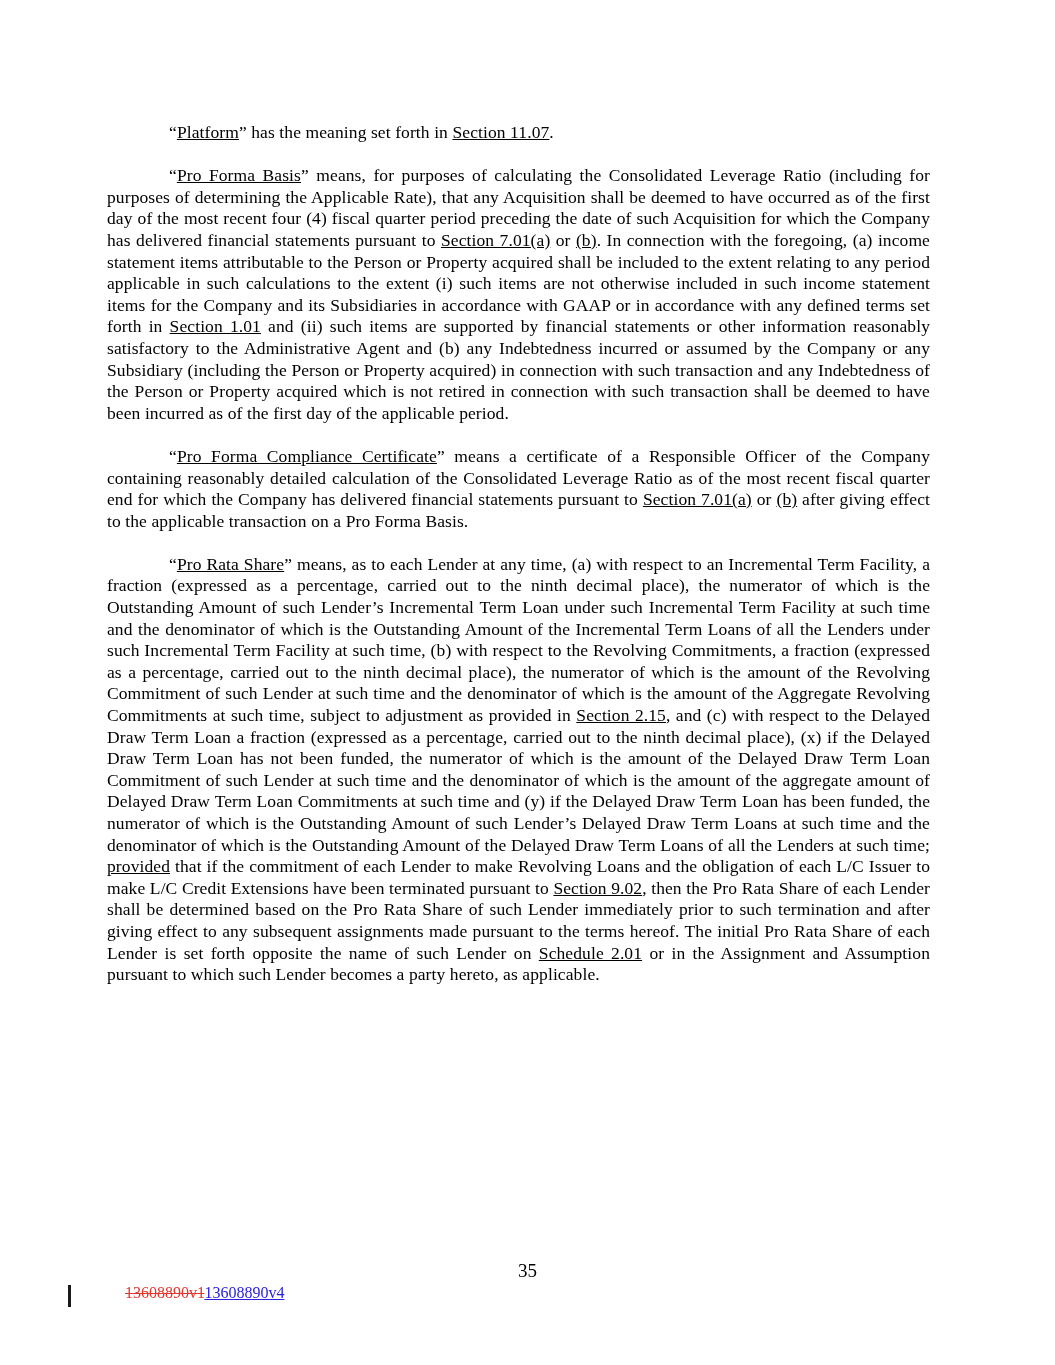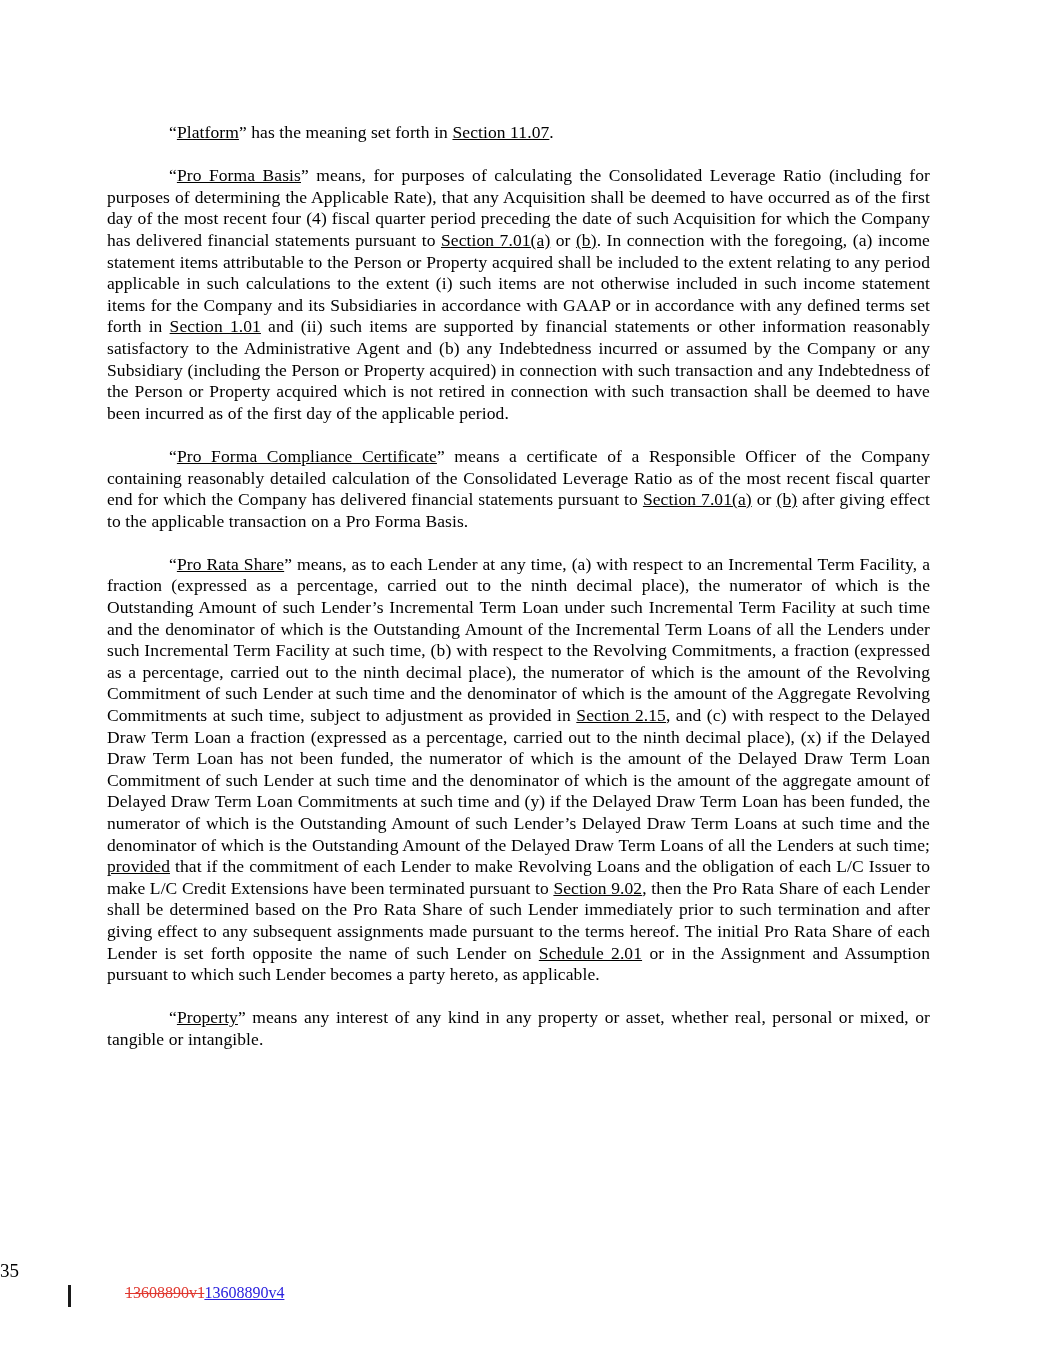--- a/index.html
+++ b/index.html
@@ -31,20 +31,21 @@
     letter-spacing: 0.1px;
   }
   .para span.u {
     text-decoration: underline;
   }
   .footer-pagenum {
     position: absolute;
     left: 0;
     top: 1260px;
     width: 100%;
+    text-align: center;
     font-size: 19px;
     line-height: 22px;
   }
   .change-bar {
     position: absolute;
     left: 68px;
     top: 1285px;
     width: 3px;
     height: 22px;
     background: #1a1a1a;
@@ -71,21 +72,20 @@
 </head>
 <body>
 
 <div class="page">
 
   <div class="doc-body" id="doc-body">
       <p class="para"><span>“</span><span class="u">Platform</span><span>” has the meaning set forth in </span><span class="u">Section 11.07</span><span>.</span></p>
       <p class="para"><span>“</span><span class="u">Pro Forma Basis</span><span>” means, for purposes of calculating the Consolidated Leverage Ratio (including for purposes of determining the Applicable Rate), that any Acquisition shall be deemed to have occurred as of the first day of the most recent four (4) fiscal quarter period preceding the date of such Acquisition for which the Company has delivered financial statements pursuant to </span><span class="u">Section 7.01(a)</span><span> or </span><span class="u">(b)</span><span>.  In connection with the foregoing, (a) income statement items attributable to the Person or Property acquired shall be included to the extent relating to any period applicable in such calculations to the extent (i) such items are not otherwise included in such income statement items for the Company and its Subsidiaries in accordance with GAAP or in accordance with any defined terms set forth in </span><span class="u">Section 1.01</span><span> and (ii) such items are supported by financial statements or other information reasonably satisfactory to the Administrative Agent and (b) any Indebtedness incurred or assumed by the Company or any Subsidiary (including the Person or Property acquired) in connection with such transaction and any Indebtedness of the Person or Property acquired which is not retired in connection with such transaction shall be deemed to have been incurred as of the first day of the applicable period.</span></p>
       <p class="para"><span>“</span><span class="u">Pro Forma Compliance Certificate</span><span>” means a certificate of a Responsible Officer of the Company containing reasonably detailed calculation of the Consolidated Leverage Ratio as of the most recent fiscal quarter end for which the Company has delivered financial statements pursuant to </span><span class="u">Section 7.01(a)</span><span> or </span><span class="u">(b)</span><span> after giving effect to the applicable transaction on a Pro Forma Basis.</span></p>
       <p class="para"><span>“</span><span class="u">Pro Rata Share</span><span>” means, as to each Lender at any time, (a) with respect to an Incremental Term Facility, a fraction (expressed as a percentage, carried out to the ninth decimal place), the numerator of which is the Outstanding Amount of such Lender’s Incremental Term Loan under such Incremental Term Facility at such time and the denominator of which is the Outstanding Amount of the Incremental Term Loans of all the Lenders under such Incremental Term Facility at such time, (b) with respect to the Revolving Commitments, a fraction (expressed as a percentage, carried out to the ninth decimal place), the numerator of which is the amount of the Revolving Commitment of such Lender at such time and the denominator of which is the amount of the Aggregate Revolving Commitments at such time, subject to adjustment as provided in </span><span class="u">Section 2.15</span><span>, and (c) with respect to the Delayed Draw Term Loan a fraction (expressed as a percentage, carried out to the ninth decimal place), (x) if the Delayed Draw Term Loan has not been funded, the numerator of which is the amount of the Delayed Draw Term Loan Commitment of such Lender at such time and the denominator of which is the amount of the aggregate amount of Delayed Draw Term Loan Commitments at such time and (y) if the Delayed Draw Term Loan has been funded, the numerator of which is the Outstanding Amount of such Lender’s Delayed Draw Term Loans at such time and the denominator of which is the Outstanding Amount of the Delayed Draw Term Loans of all the Lenders at such time; </span><span class="u">provided</span><span> that if the commitment of each Lender to make Revolving Loans and the obligation of each L/C Issuer to make L/C Credit Extensions have been terminated pursuant to </span><span class="u">Section 9.02</span><span>, then the Pro Rata Share of each Lender shall be determined based on the Pro Rata Share of such Lender immediately prior to such termination and after giving effect to any subsequent assignments made pursuant to the terms hereof.  The initial Pro Rata Share of each Lender is set forth opposite the name of such Lender on </span><span class="u">Schedule 2.01</span><span> or in the Assignment and Assumption pursuant to which such Lender becomes a party hereto, as applicable.</span></p>
-      <p class="para"><span>“</span><span class="u">Property</span><span>” means any interest of any kind in any property or asset, whether real, personal or mixed, or tangible or intangible.</span></p>
     </div>
 
   <div class="footer-pagenum">35</div>
 
   <div class="change-bar"></div>
 
   <div class="docid-line"><span class="docid-del">13608890v1</span><span class="docid-ins">13608890v4</span></div>
 
 </div>
 

